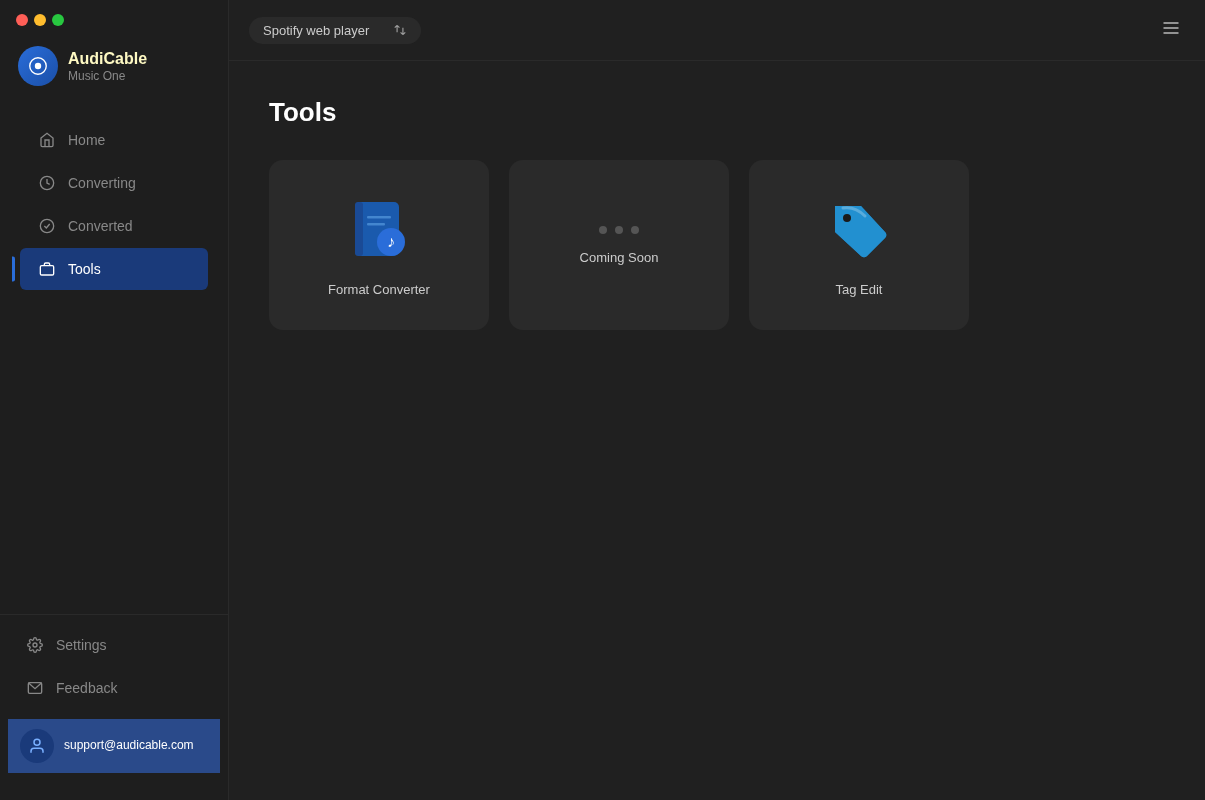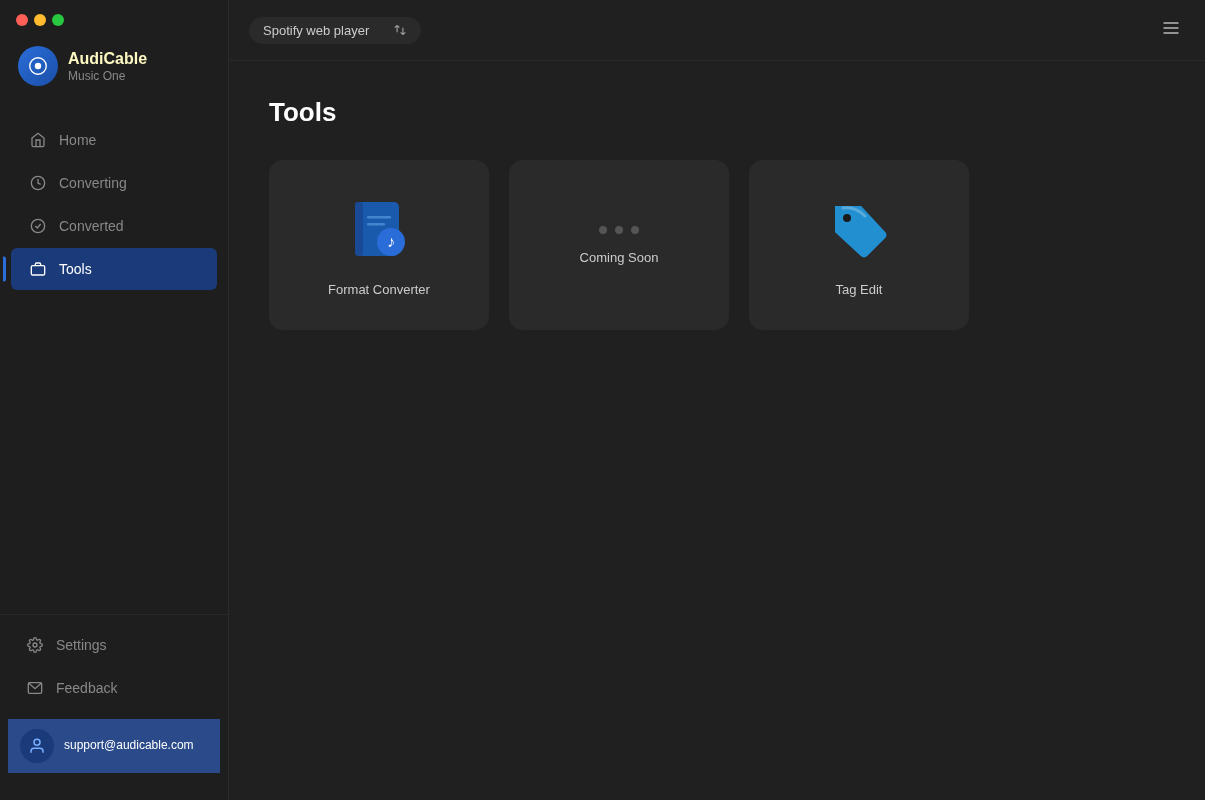--- a/index.html
+++ b/index.html
@@ -75,21 +75,21 @@
       height: 12px;
       border-radius: 50%;
     }
 
     .tl-red { background: #ff5f57; }
     .tl-yellow { background: #ffbd2e; }
     .tl-green { background: #28c840; }
 
     .nav-section {
       flex: 1;
-      padding: 8px 3px;
+      padding: 8px 12px;
     }
 
     .nav-item {
       display: flex;
       align-items: center;
       gap: 12px;
       padding: 12px 18px;
       color: #888;
       font-size: 14px;
       cursor: pointer;

